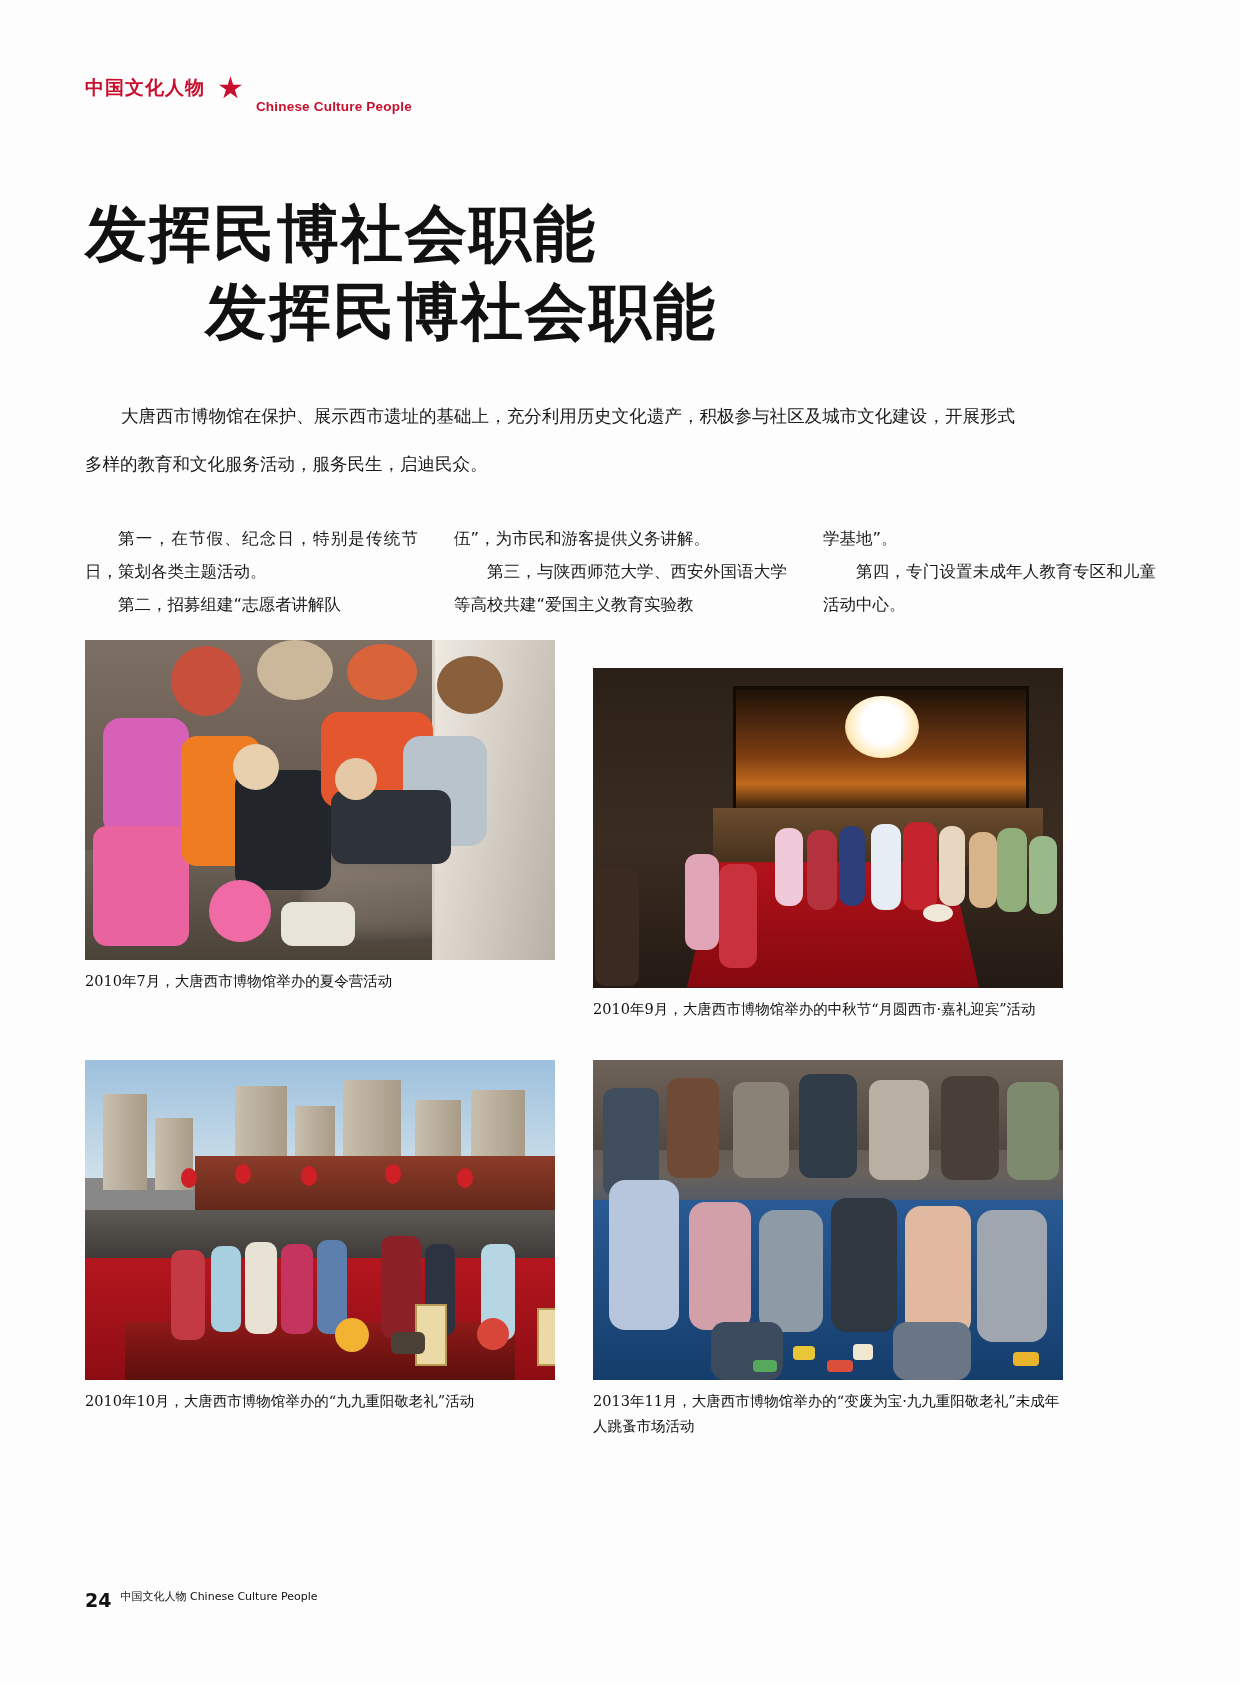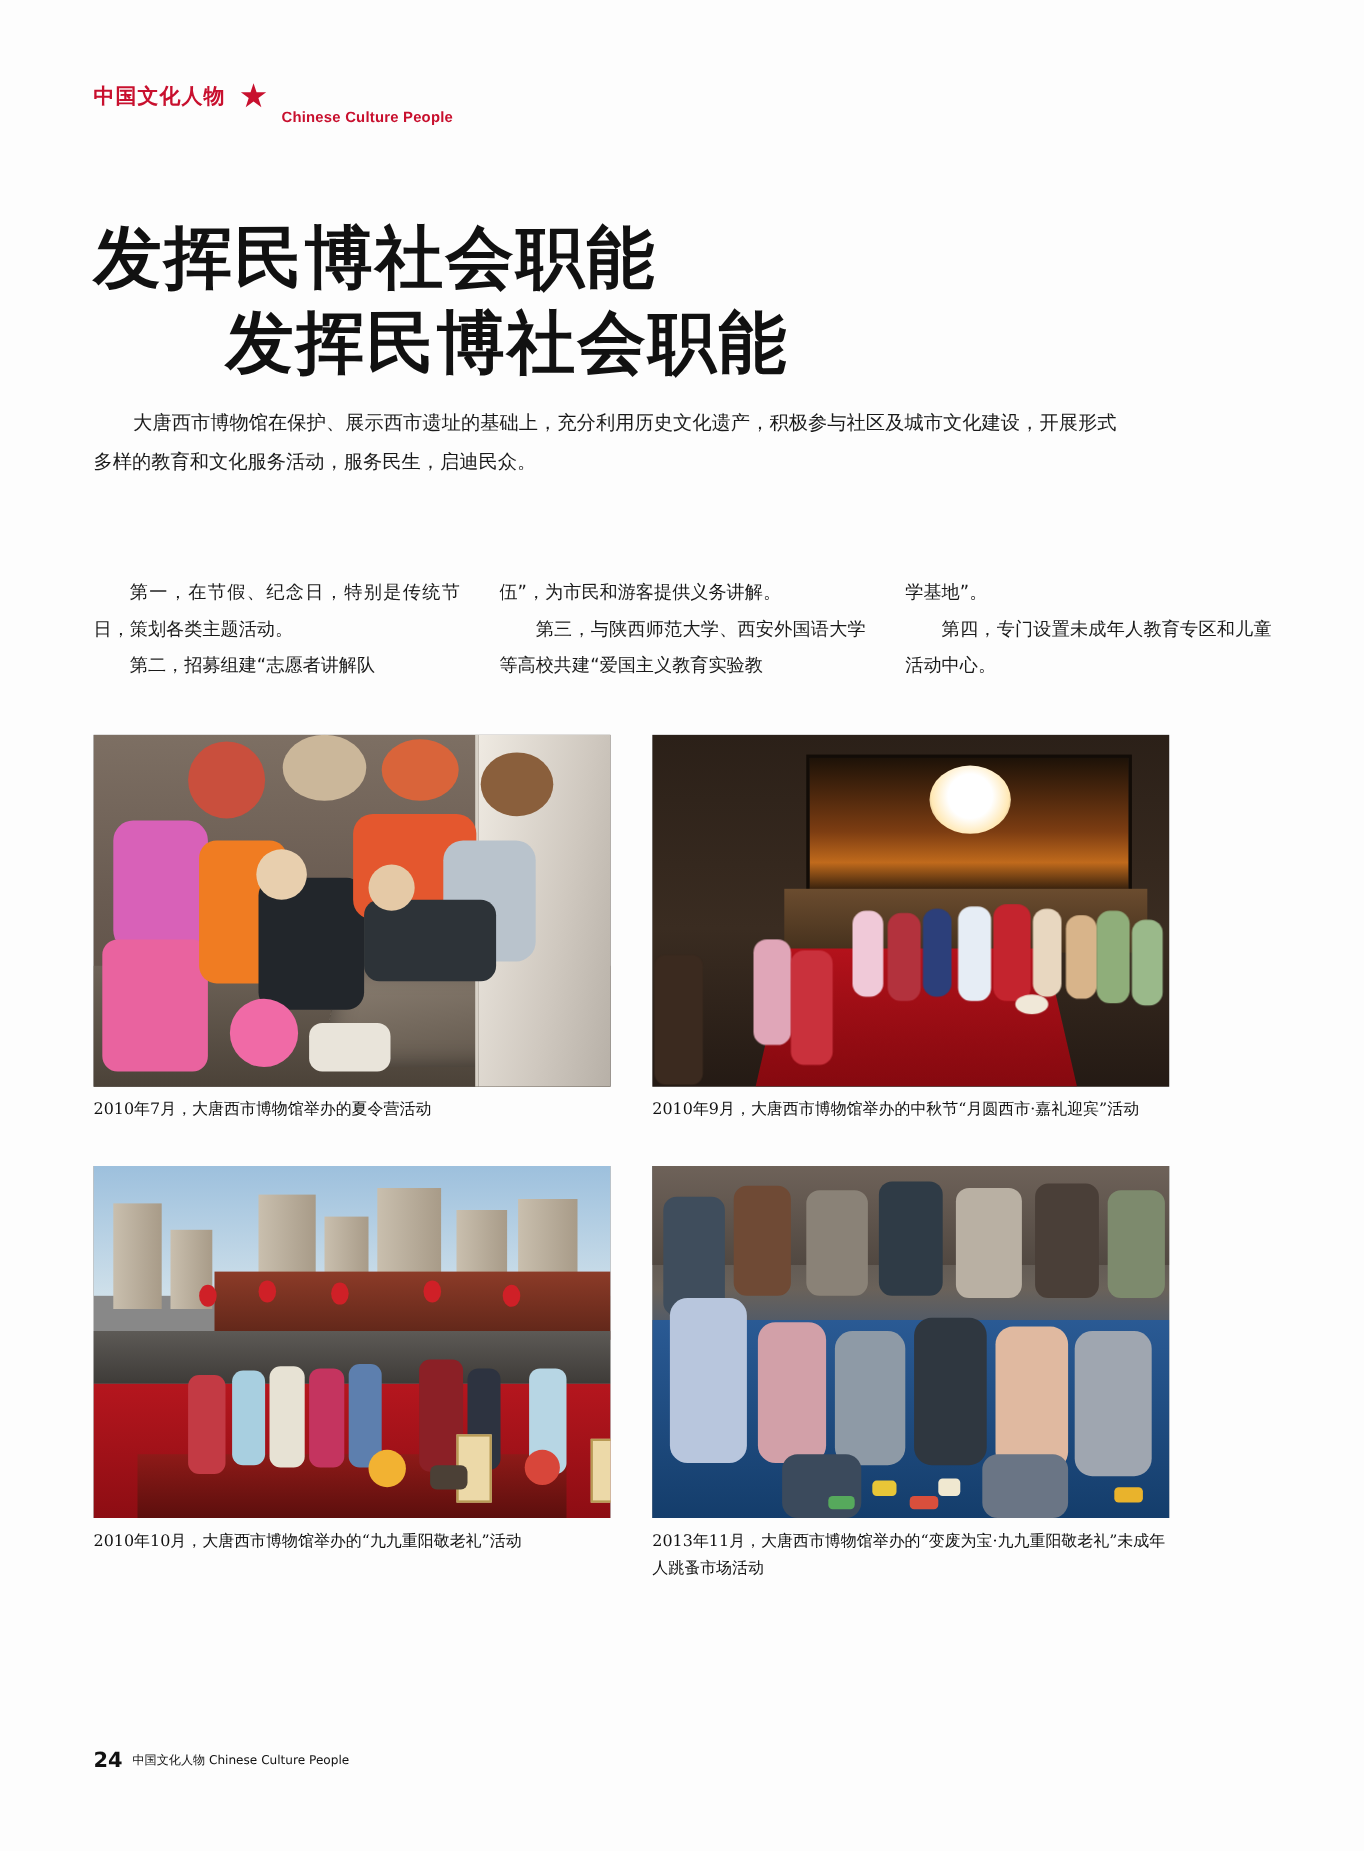--- a/index.html
+++ b/index.html
@@ -65,25 +65,25 @@
     white-space: nowrap;
   }
   .title-line.indent {
     padding-left: 120px;
   }
 
   
   .lead {
     position: absolute;
     left: 85px;
-    top: 368px;
+    top: 392px;
     width: 930px;
     font-family: "DejaVu Sans", sans-serif;
     font-size: 17.5px;
-    line-height: 35px;
+    line-height: 48px;
     color: #1a1a1a;
     text-align: justify;
     text-indent: 36px;
   }
 
   
   .columns {
     position: absolute;
     left: 85px;
     top: 522px;
@@ -119,21 +119,21 @@
   .caption {
     margin-top: 9px;
     font-family: "DejaVu Serif", serif;
     font-size: 14.5px;
     line-height: 25px;
     color: #111;
     width: 100%;
   }
 
   
-  #fig-1 { left: 85px;  top: 668px; width: 470px; }
+  #fig-1 { left: 85px;  top: 640px; width: 470px; }
   #fig-2 { left: 593px; top: 668px; width: 470px; }
   #fig-3 { left: 85px;  top: 1060px; width: 470px; }
   #fig-4 { left: 593px; top: 1060px; width: 470px; }
   #fig-1 .photo, #fig-2 .photo { width: 470px; height: 320px; }
   #fig-3 .photo, #fig-4 .photo { width: 470px; height: 320px; }
 
   
   .scene { position: absolute; inset: 0; }
   .blob { position: absolute; border-radius: 50%; }
   .rect { position: absolute; }
@@ -199,21 +199,21 @@
     background: linear-gradient(180deg,#2a5a94,#143d6b); }
   .p4-bldg { position:absolute; left:0; top:0; width:100%; height:90px;
     background: linear-gradient(180deg,#6e6259,#514841); }
 
   
   .footer {
     position: absolute;
     left: 85px;
     bottom: 72px;
     display: flex;
-    align-items: center;
+    align-items: flex-start;
     gap: 9px;
   }
   .folio {
     font-family: "DejaVu Sans", sans-serif;
     font-weight: bold;
     font-size: 19px;
     color: #111;
   }
   .footer-text {
     font-family: "DejaVu Sans", sans-serif;

